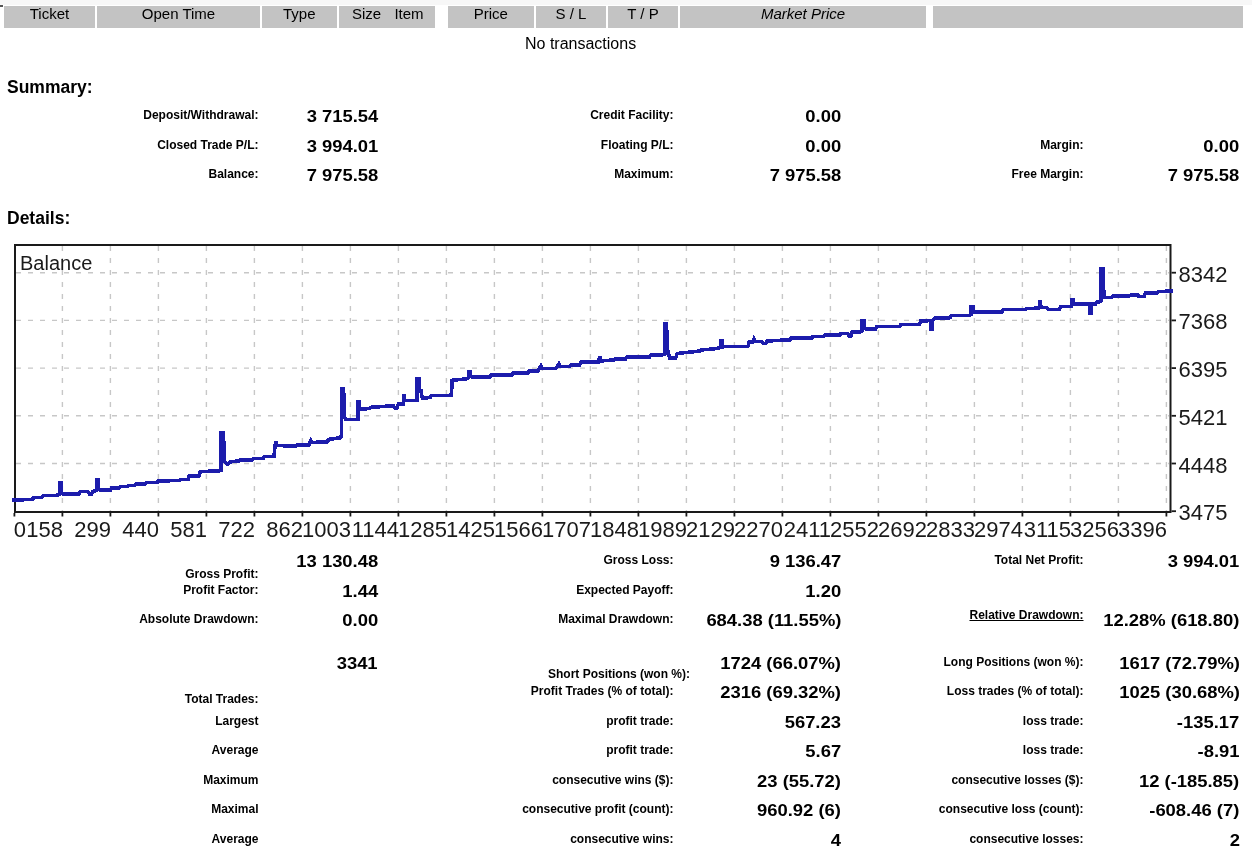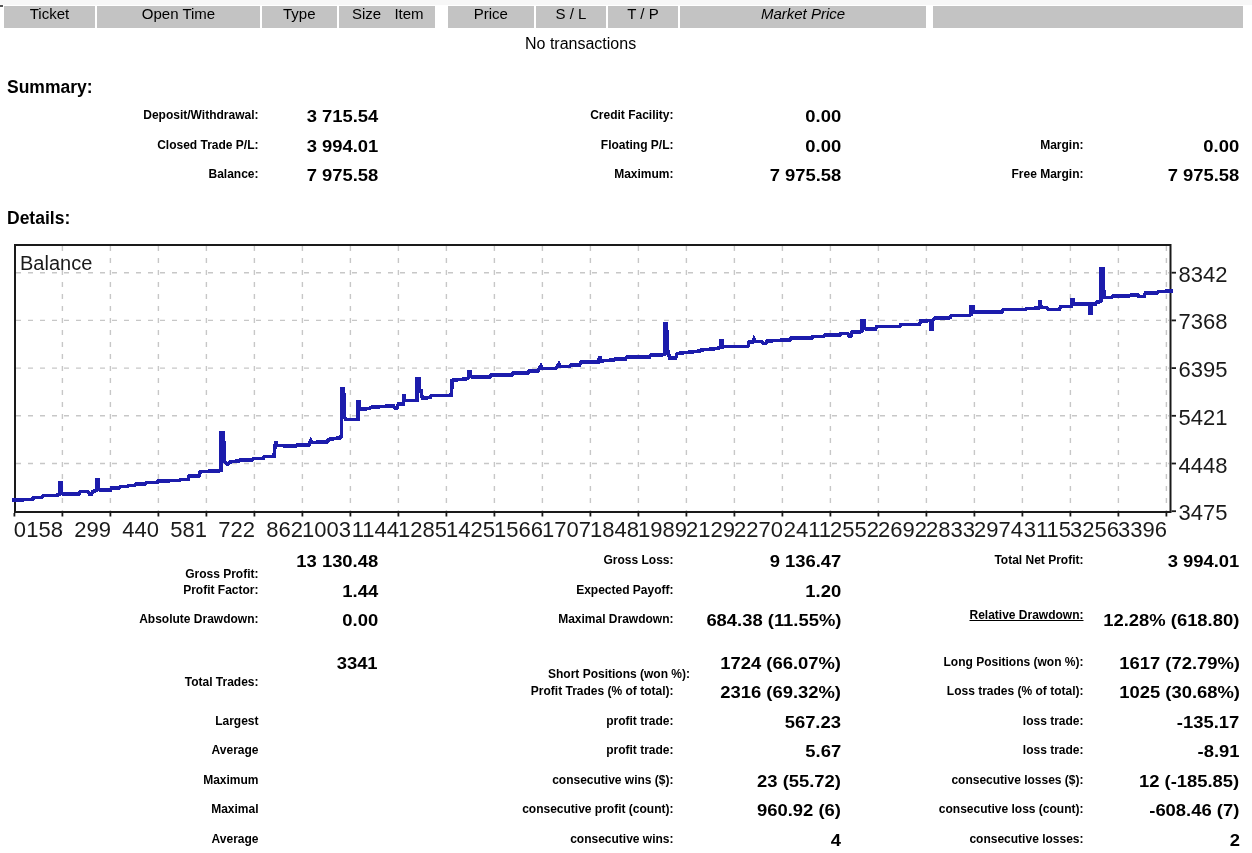--- a/index.html
+++ b/index.html
@@ -145,21 +145,21 @@
 <div class="t b" style="right:993.5px;top:583.5px;">Profit Factor:</div>
 <div class="t v" style="right:874px;top:583.5px;">1.44</div>
 <div class="t b" style="right:578.5px;top:583.5px;">Expected Payoff:</div>
 <div class="t v" style="right:411px;top:583.5px;">1.20</div>
 <div class="t b" style="right:993.5px;top:613.0px;">Absolute Drawdown:</div>
 <div class="t v" style="right:874px;top:613.0px;">0.00</div>
 <div class="t b" style="right:578.5px;top:613.0px;padding-left:30px;">Maximal Drawdown:</div>
 <div class="t v" style="right:411px;top:613.0px;">684.38 (11.55%)</div>
 <div class="t b" style="right:168.5px;top:609px;text-decoration:underline;">Relative Drawdown:</div>
 <div class="t v" style="right:12.5px;top:613.0px;">12.28% (618.80)</div>
-<div class="t b" style="right:993.5px;top:676px;">Total Trades:</div>
+<div class="t b" style="right:993.5px;top:693px;">Total Trades:</div>
 <div class="t v" style="right:874px;top:655.5px;">3341</div>
 <div class="t b" style="right:562px;top:655.5px;margin-top:12px;">Short Positions (won %):</div>
 <div class="t v" style="right:411px;top:655.5px;">1724 (66.07%)</div>
 <div class="t b" style="right:168.5px;top:655.5px;">Long Positions (won %):</div>
 <div class="t v" style="right:12.5px;top:655.5px;">1617 (72.79%)</div>
 <div class="t b" style="right:578.5px;top:685.0px;">Profit Trades (% of total):</div>
 <div class="t v" style="right:411px;top:685.0px;">2316 (69.32%)</div>
 <div class="t b" style="right:168.5px;top:685.0px;">Loss trades (% of total):</div>
 <div class="t v" style="right:12.5px;top:685.0px;">1025 (30.68%)</div>
 <div class="t b" style="right:993.5px;top:714.5px;">Largest</div>

